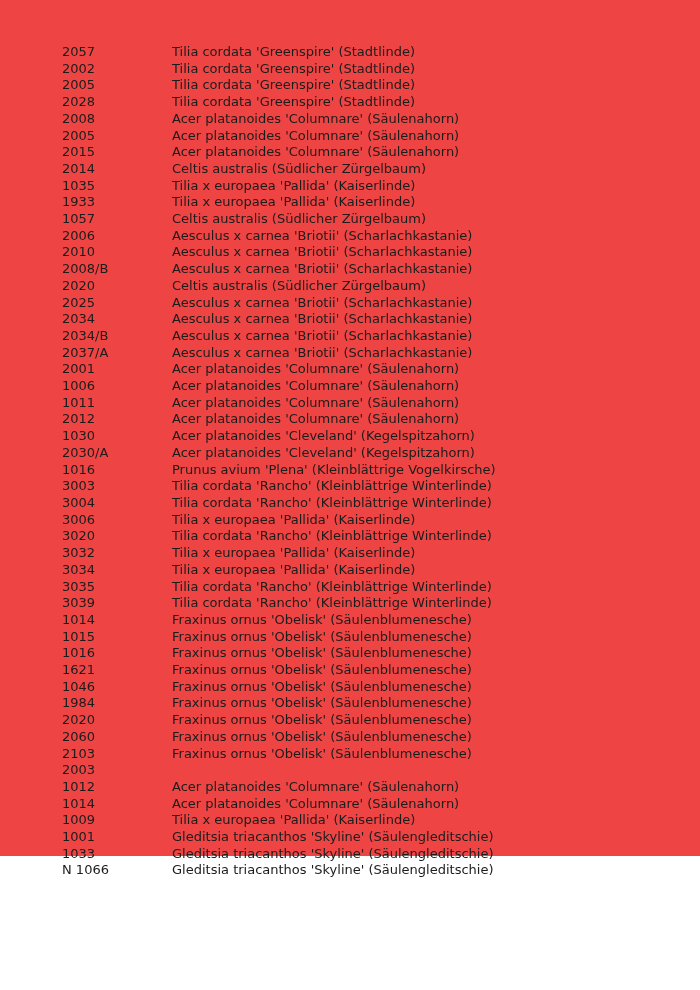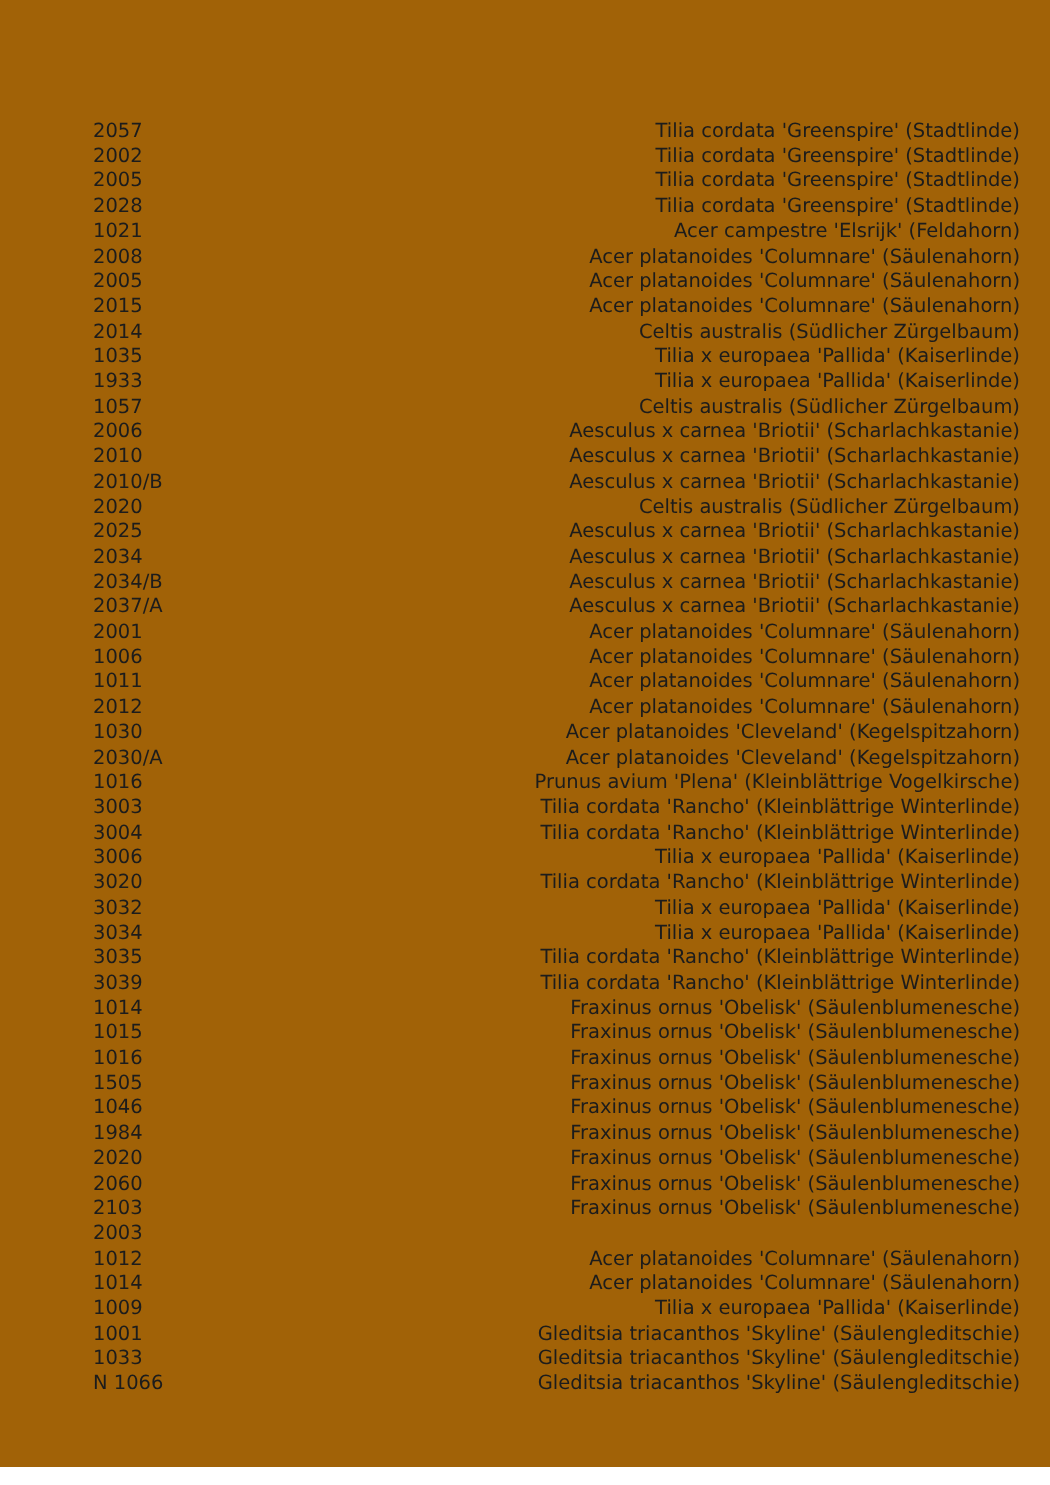--- a/index.html
+++ b/index.html
@@ -10,41 +10,40 @@
   body {
     width: 700px;
     height: 990px;
     overflow: hidden;
     font-family: "DejaVu Sans", "Liberation Sans", sans-serif;
     color: #1c1c1c;
   }
   .page {
     box-sizing: border-box;
     width: 700px;
-    height: 978px;
-    padding: 80px 20px 0 62px;
-    background: #a16207;
+    height: 856px;
+    padding: 44px 20px 0 62px;
+    background: #ef4444;
   }
   .tree-list {
     display: block;
   }
   .row {
     display: flex;
     align-items: baseline;
     font-size: 13px;
     line-height: 16.7px;
     white-space: nowrap;
   }
   .col-id {
     flex: 0 0 110px;
     width: 110px;
   }
   .col-name {
     flex: 1 1 auto;
-    text-align: right;
   }
 </style>
 </head>
 <body>
 
 <div class="page">
   <div class="tree-list">
 
       <div class="row">
         <span class="col-id">2057</span>
@@ -59,24 +58,20 @@
       <div class="row">
         <span class="col-id">2005</span>
         <span class="col-name">Tilia cordata 'Greenspire' (Stadtlinde)</span>
       </div>
 
       <div class="row">
         <span class="col-id">2028</span>
         <span class="col-name">Tilia cordata 'Greenspire' (Stadtlinde)</span>
       </div>
 
-      <div class="row">
-        <span class="col-id">1021</span>
-        <span class="col-name">Acer campestre 'Elsrijk' (Feldahorn)</span>
-      </div>
 
       <div class="row">
         <span class="col-id">2008</span>
         <span class="col-name">Acer platanoides 'Columnare' (Säulenahorn)</span>
       </div>
 
       <div class="row">
         <span class="col-id">2005</span>
         <span class="col-name">Acer platanoides 'Columnare' (Säulenahorn)</span>
       </div>
@@ -110,21 +105,21 @@
         <span class="col-id">2006</span>
         <span class="col-name">Aesculus x carnea 'Briotii' (Scharlachkastanie)</span>
       </div>
 
       <div class="row">
         <span class="col-id">2010</span>
         <span class="col-name">Aesculus x carnea 'Briotii' (Scharlachkastanie)</span>
       </div>
 
       <div class="row">
-        <span class="col-id">2010/B</span>
+        <span class="col-id">2008/B</span>
         <span class="col-name">Aesculus x carnea 'Briotii' (Scharlachkastanie)</span>
       </div>
 
       <div class="row">
         <span class="col-id">2020</span>
         <span class="col-name">Celtis australis (Südlicher Zürgelbaum)</span>
       </div>
 
       <div class="row">
         <span class="col-id">2025</span>
@@ -230,21 +225,21 @@
         <span class="col-id">1015</span>
         <span class="col-name">Fraxinus ornus 'Obelisk' (Säulenblumenesche)</span>
       </div>
 
       <div class="row">
         <span class="col-id">1016</span>
         <span class="col-name">Fraxinus ornus 'Obelisk' (Säulenblumenesche)</span>
       </div>
 
       <div class="row">
-        <span class="col-id">1505</span>
+        <span class="col-id">1621</span>
         <span class="col-name">Fraxinus ornus 'Obelisk' (Säulenblumenesche)</span>
       </div>
 
       <div class="row">
         <span class="col-id">1046</span>
         <span class="col-name">Fraxinus ornus 'Obelisk' (Säulenblumenesche)</span>
       </div>
 
       <div class="row">
         <span class="col-id">1984</span>

